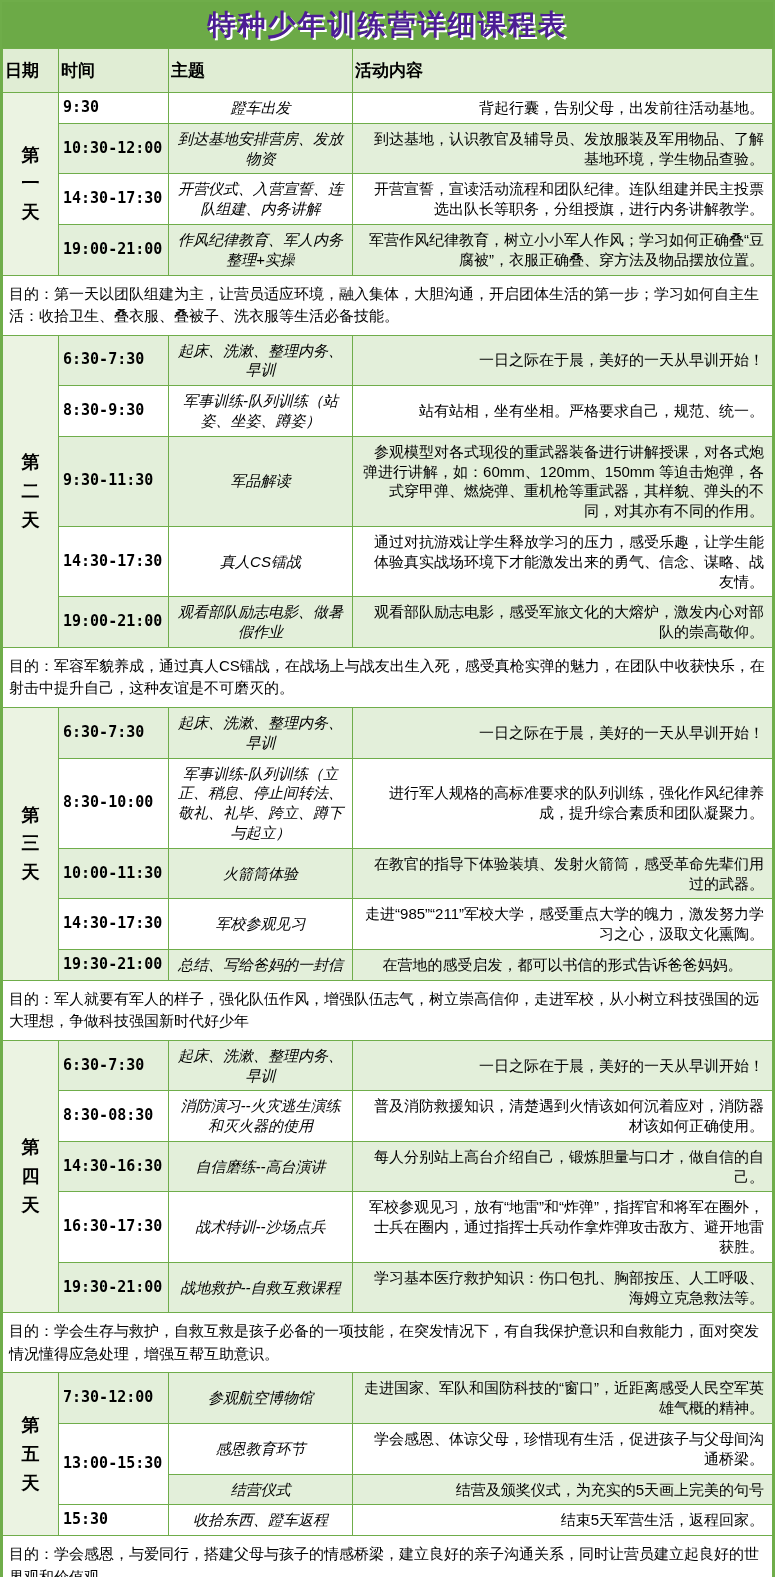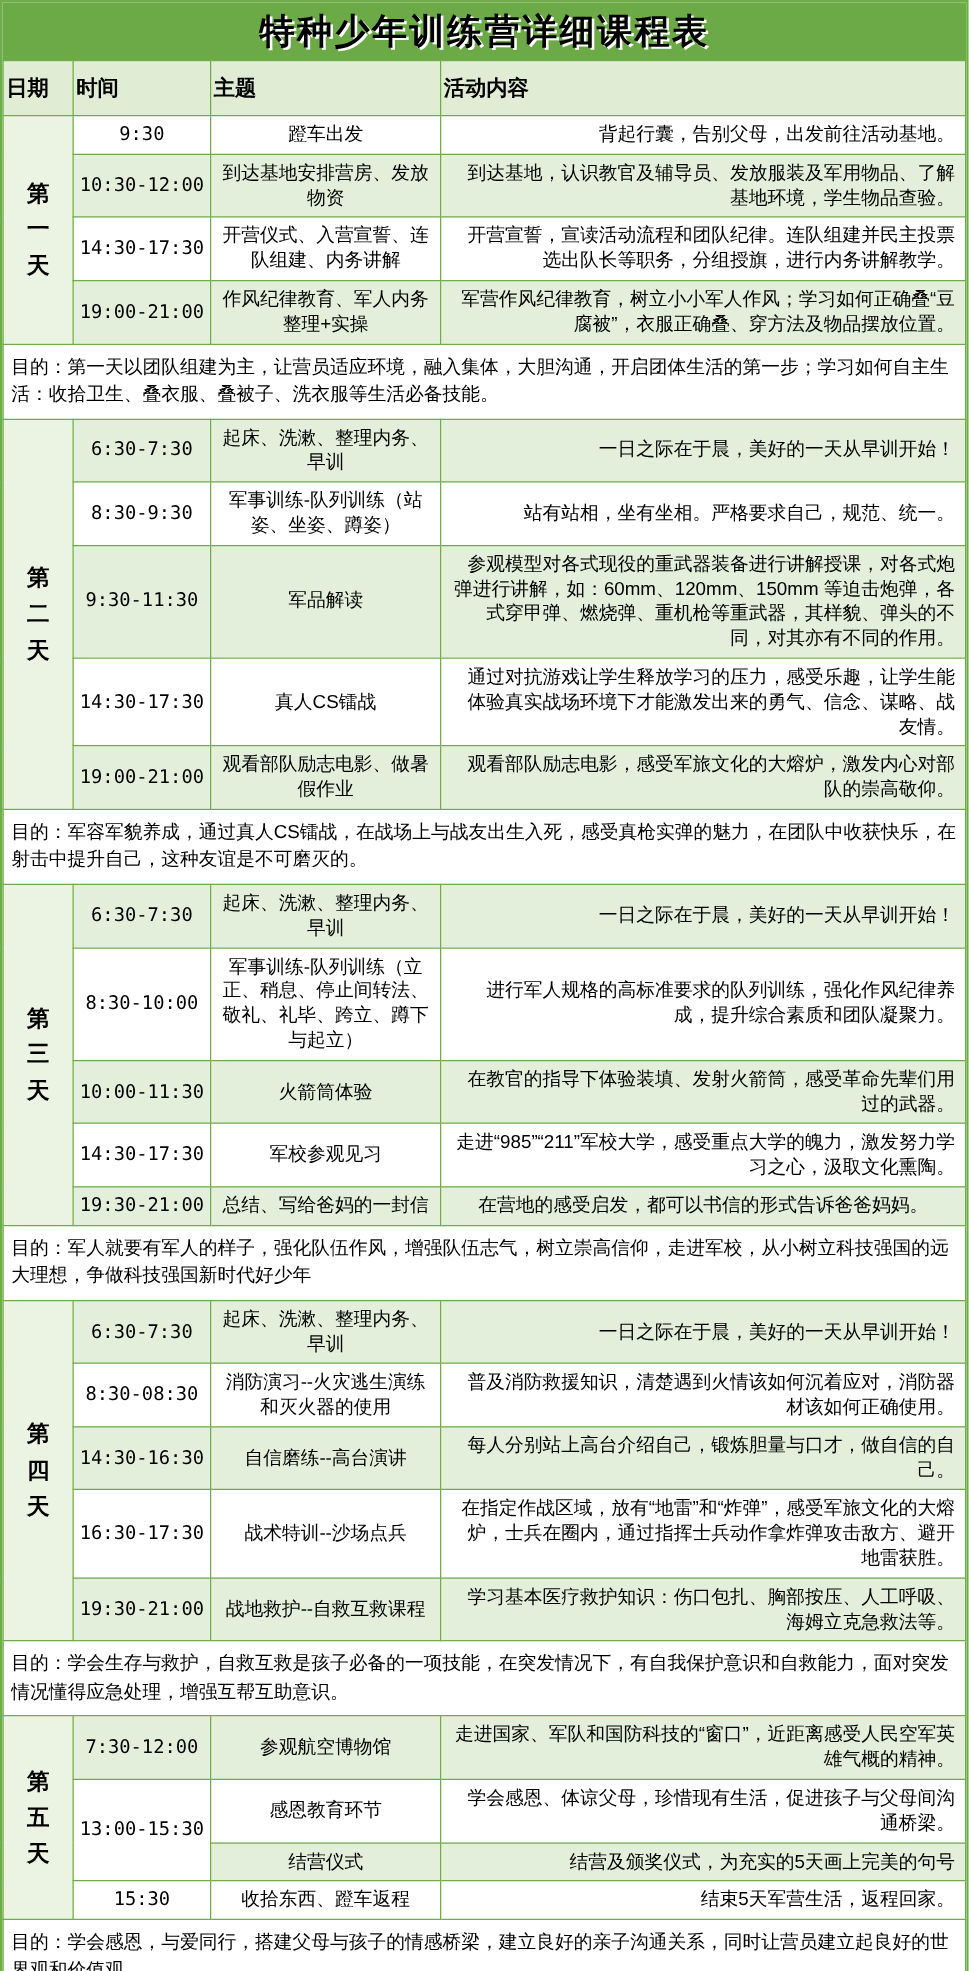--- a/index.html
+++ b/index.html
@@ -2,43 +2,43 @@
 <html lang="zh"><head>
 <meta charset="utf-8">
 <style>
   html,body{margin:0;padding:0;background:#fff;}
   body{font-family:"Liberation Sans","DejaVu Sans",sans-serif;color:#000;}
   .wrap{width:775px;margin:0 auto;border:2px solid #6fad4a;box-sizing:border-box;}
   .title-bar{
     background:#6caa47;height:46px;display:flex;align-items:center;justify-content:center;
   }
   .title-bar .title{
-    font-size:28px;font-weight:bold;color:#000000;letter-spacing:2px;
+    font-size:28px;font-weight:bold;color:#4c1d95;letter-spacing:2px;
     text-shadow:2px 2px 0 #ffffff;
   }
   table{width:100%;border-collapse:collapse;table-layout:fixed;}
   col.c-date{width:56px;}
   col.c-time{width:110px;}
   col.c-topic{width:184px;}
   col.c-content{width:auto;}
   th,td{border:1.5px solid #6fad4a;box-sizing:border-box;vertical-align:middle;}
   th{
     background:#e0edd4;font-size:17px;font-weight:bold;padding:10px 2px;text-align:left;
   }
   td{font-size:15px;line-height:1.32;padding:5px 4px;}
   td.white{background:#ffffff;}
   td.green{background:#e3efda;}
   td.day-cell{
     background:#ebf3e2;text-align:center;font-size:18px;font-weight:bold;line-height:1.6;
   }
   td.time-cell{
-    text-align:center;font-family:"DejaVu Sans Mono","Liberation Mono",monospace;
-    font-size:15px;white-space:nowrap;
-  }
-  td.topic-cell{text-align:center;padding:5px 6px;}
+    text-align:left;font-family:"DejaVu Sans Mono","Liberation Mono",monospace;
+    font-size:15px;white-space:nowrap;font-weight:bold;
+  }
+  td.topic-cell{text-align:center;padding:5px 6px;font-style:italic;}
   td.content-cell{text-align:right;padding:5px 8px;}
   td.content-cell.center{text-align:center;}
   td.purpose{
     background:#ffffff;font-weight:normal;font-size:15px;line-height:1.5;padding:7px 6px;
     text-align:left;
   }
 </style>
 </head>
 <body>
 
@@ -172,21 +172,21 @@
           <td class="content-cell white">普及消防救援知识，清楚遇到火情该如何沉着应对，消防器材该如何正确使用。</td>
         </tr>
         <tr>
           <td class="time-cell green">14:30-16:30</td>
           <td class="topic-cell green">自信磨练--高台演讲</td>
           <td class="content-cell green">每人分别站上高台介绍自己，锻炼胆量与口才，做自信的自己。</td>
         </tr>
         <tr>
           <td class="time-cell white">16:30-17:30</td>
           <td class="topic-cell white">战术特训--沙场点兵</td>
-          <td class="content-cell white">在指定作战区域，放有“地雷”和“炸弹”，感受军旅文化的大熔炉，士兵在圈内，通过指挥士兵动作拿炸弹攻击敌方、避开地雷获胜。</td>
+          <td class="content-cell white">军校参观见习，放有“地雷”和“炸弹”，指挥官和将军在圈外，士兵在圈内，通过指挥士兵动作拿炸弹攻击敌方、避开地雷获胜。</td>
         </tr>
         <tr>
           <td class="time-cell green">19:30-21:00</td>
           <td class="topic-cell green">战地救护--自救互救课程</td>
           <td class="content-cell green">学习基本医疗救护知识：伤口包扎、胸部按压、人工呼吸、海姆立克急救法等。</td>
         </tr>
         <tr>
           <td class="purpose" colspan="4">目的：学会生存与救护，自救互救是孩子必备的一项技能，在突发情况下，有自我保护意识和自救能力，面对突发情况懂得应急处理，增强互帮互助意识。</td>
         </tr>
         <tr>

